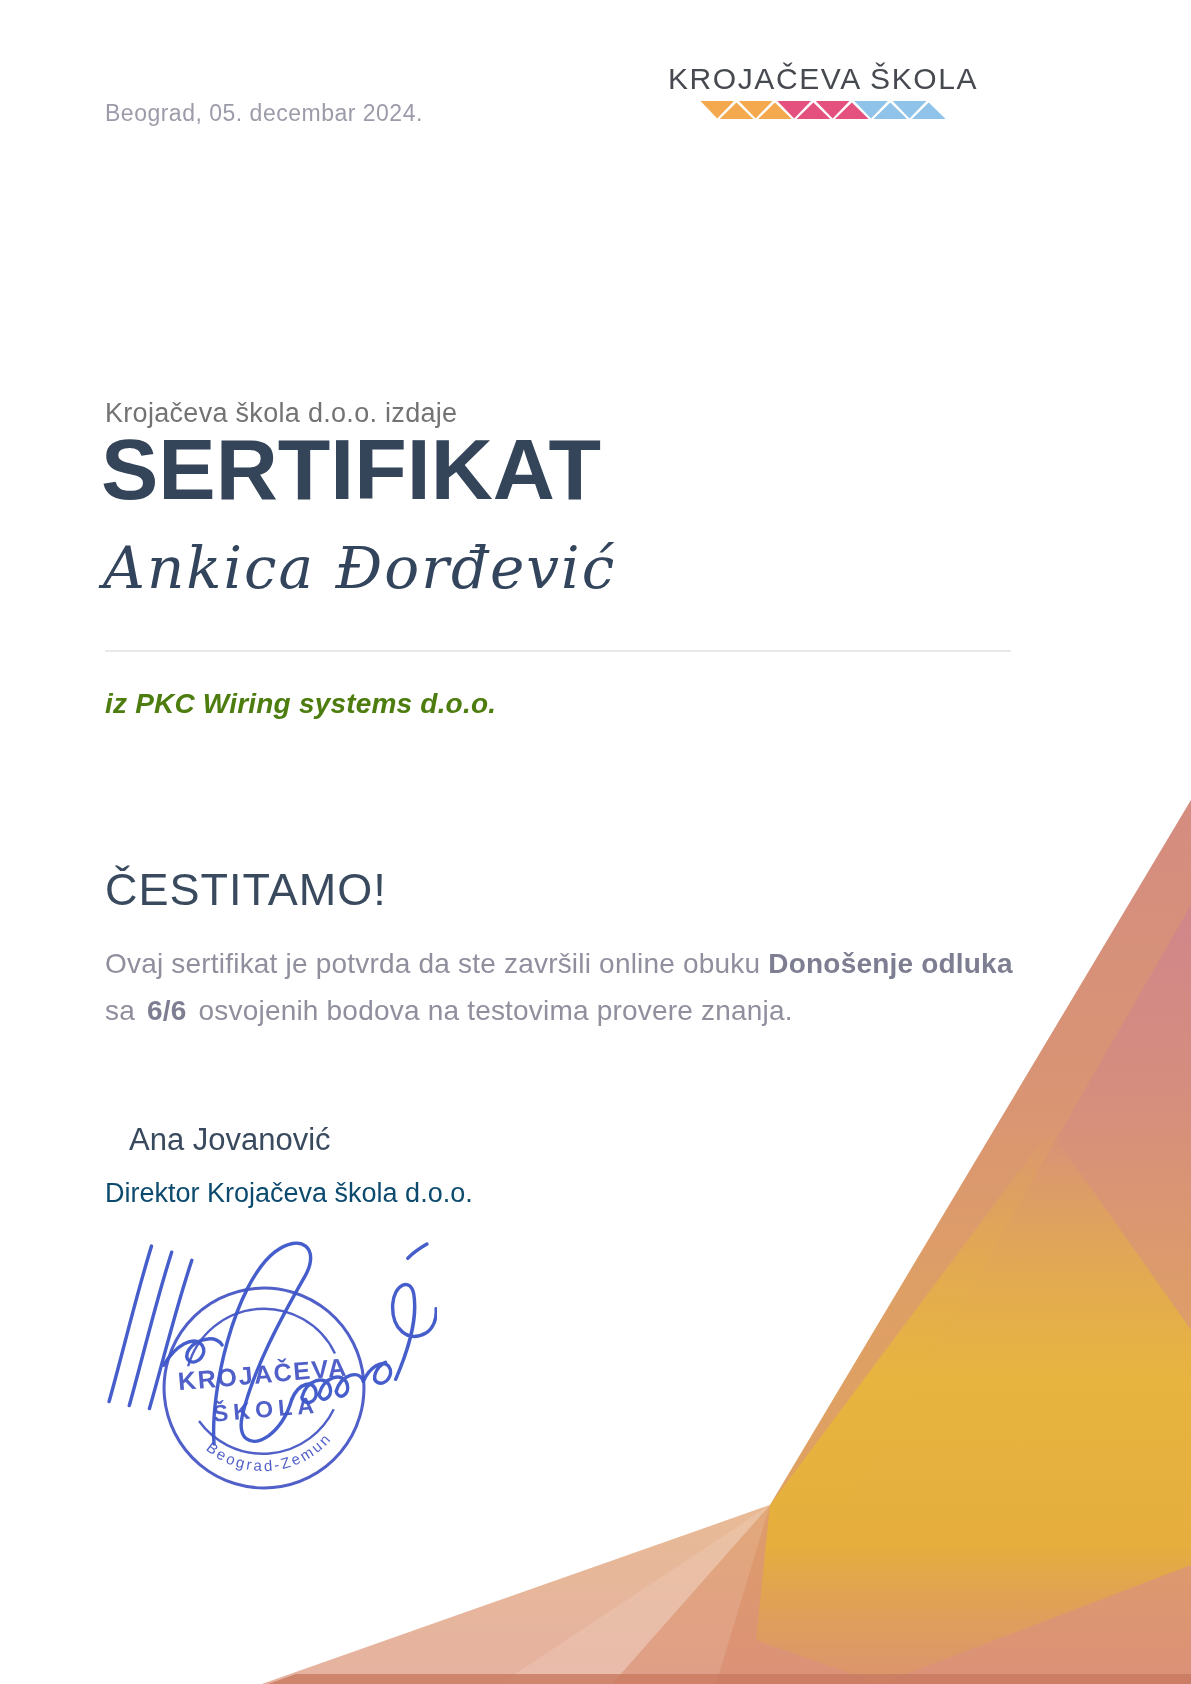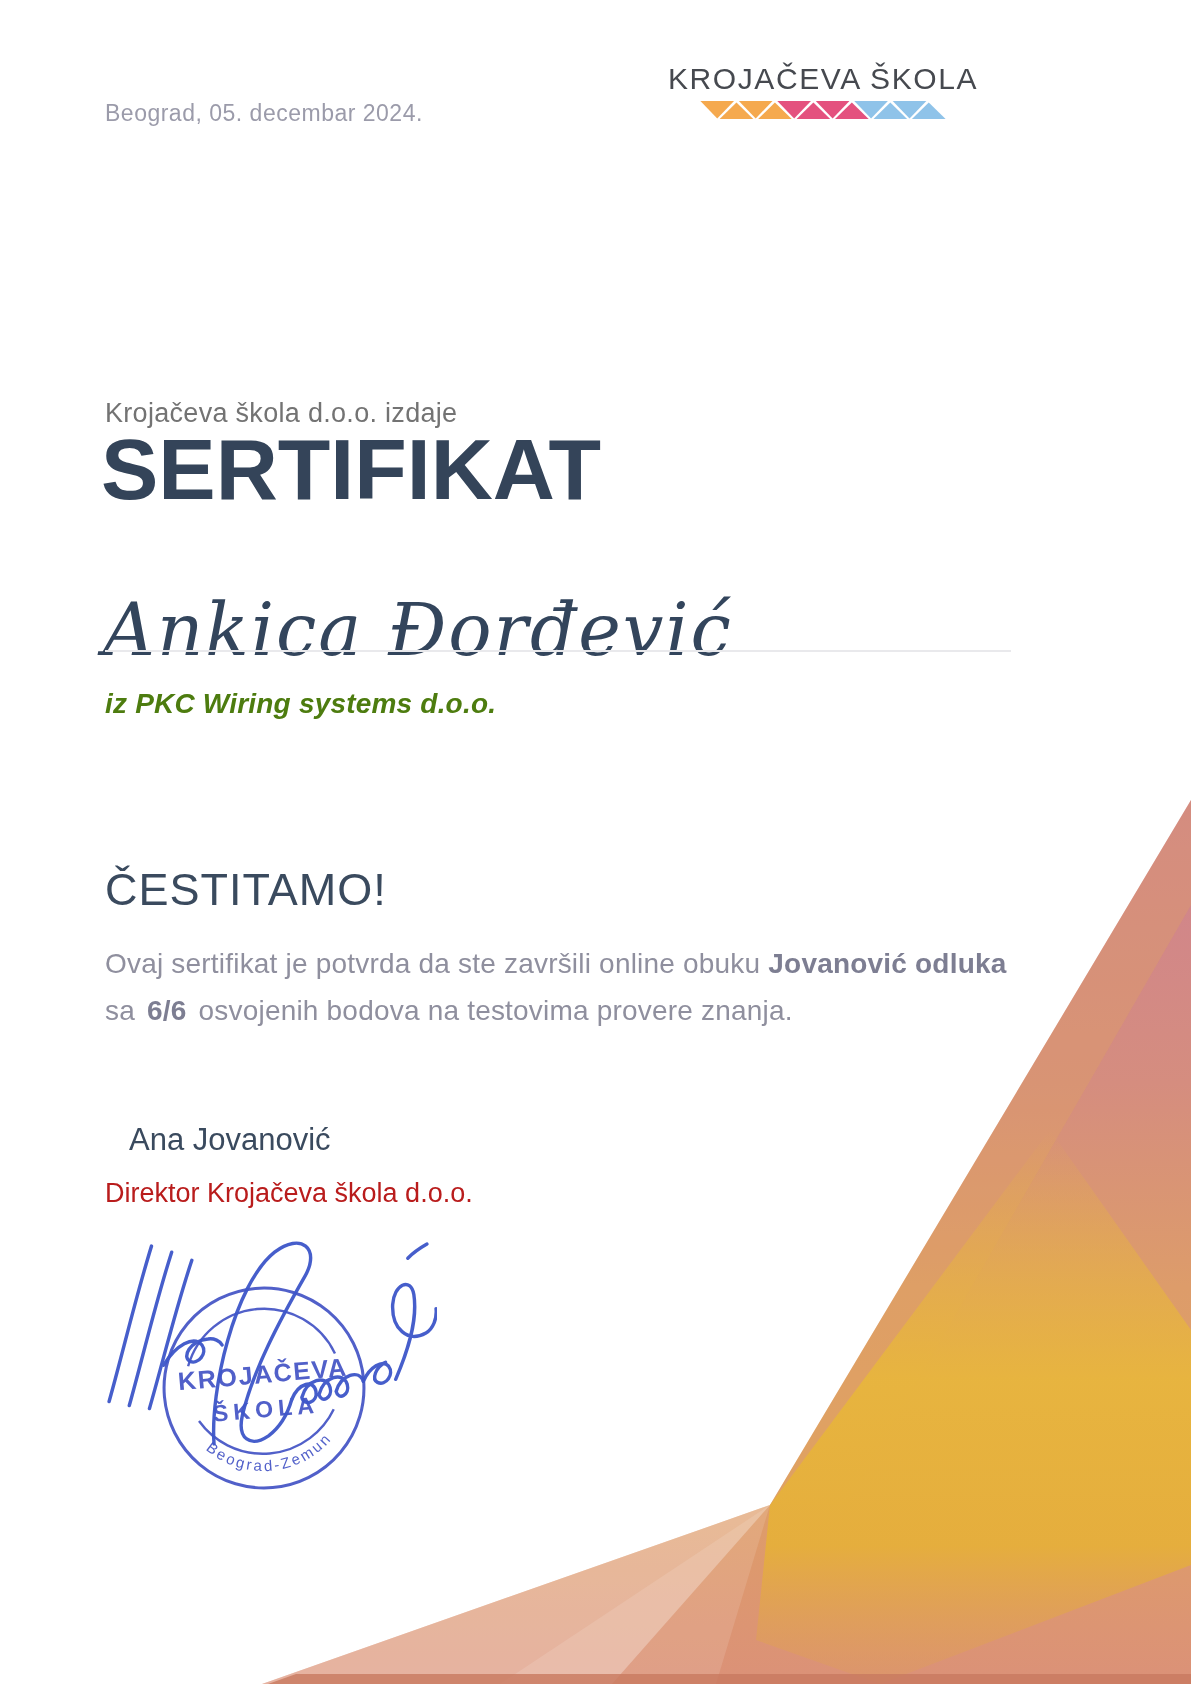--- a/index.html
+++ b/index.html
@@ -18,38 +18,38 @@
   .logo{left:640px;top:62px;width:366px;text-align:center;}
   .logo-text{font-size:30px;color:#46494f;letter-spacing:1.6px;font-weight:400;white-space:nowrap;}
   .logo-tri{margin-top:4px;}
 
   
   .issuer{left:105px;top:398px;font-size:27px;color:#737373;letter-spacing:.3px;}
   .title{left:101px;top:420px;font-size:86px;font-weight:bold;color:#344459;letter-spacing:0px;}
 
   
   .recipient-name{
-    left:103px;top:588px;font-size:72px;color:#33455c;
+    left:103px;top:534px;font-size:58px;color:#33455c;
     font-family:"DejaVu Serif",serif;font-style:italic;letter-spacing:2px;
   }
   .name-underline{left:105px;top:650px;width:906px;height:2px;background:#e9e9ec;}
   .company{left:105px;top:688px;font-size:28px;color:#4d7c0f;font-style:italic;font-weight:bold;letter-spacing:.2px;}
 
   
   .congrats{left:105px;top:864px;font-size:45px;color:#3a4a5e;letter-spacing:1px;}
   .body-text{
     left:105px;top:940px;width:930px;
     font-size:28px;line-height:47px;color:#8f8f9e;letter-spacing:.2px;
   }
   .body-text .b{font-weight:bold;color:#7d7e92;}
   .body-text .score{margin:8px 12px;}
 
   
   .signer-name{left:105px;top:1122px;font-size:31px;color:#3a4a5e;margin-left:24px;}
-  .signer-role{left:105px;top:1178px;font-size:27px;color:#b91c1c;}
+  .signer-role{left:105px;top:1178px;font-size:27px;color:#0c4a6e;}
 
   
   .stamp{left:158px;top:1282px;opacity:.92;transform:rotate(-5deg);}
   .stamp text{fill:#4353c5;font-family:"Liberation Sans",sans-serif;}
   .signature{left:92px;top:1232px;}
 
   .bg-decor{left:0;top:0;width:1191px;height:1684px;pointer-events:none;}
 </style>
 </head>
 <body>
@@ -103,21 +103,21 @@
   <div class="abs issuer">Krojačeva škola d.o.o. izdaje</div>
   <div class="abs title">SERTIFIKAT</div>
 
   <div class="abs recipient-name">Ankica Đorđević</div>
   <div class="abs name-underline"></div>
   <div class="abs company">iz PKC Wiring systems d.o.o.</div>
 
   <div class="abs congrats">ČESTITAMO!</div>
   <div class="abs body-text">
     <span>Ovaj sertifikat je potvrda da ste završili online obuku</span>
-    <span class="b">Jovanović odluka</span>
+    <span class="b">Donošenje odluka</span>
     <br>
     <span>sa</span><span class="b score">6/6</span><span>osvojenih bodova na testovima provere znanja.</span>
   </div>
 
   <div class="abs signer-name">Ana Jovanović</div>
   <div class="abs signer-role">Direktor Krojačeva škola d.o.o.</div>
 
   <svg class="abs stamp" width="212" height="212" viewBox="0 0 210 210">
     <circle cx="105" cy="105" r="99" fill="none" stroke="#4353c5" stroke-width="3"></circle>
     <path d="M32,77 A78,78 0 0 1 178,77" fill="none" stroke="#4353c5" stroke-width="2.4"></path>

